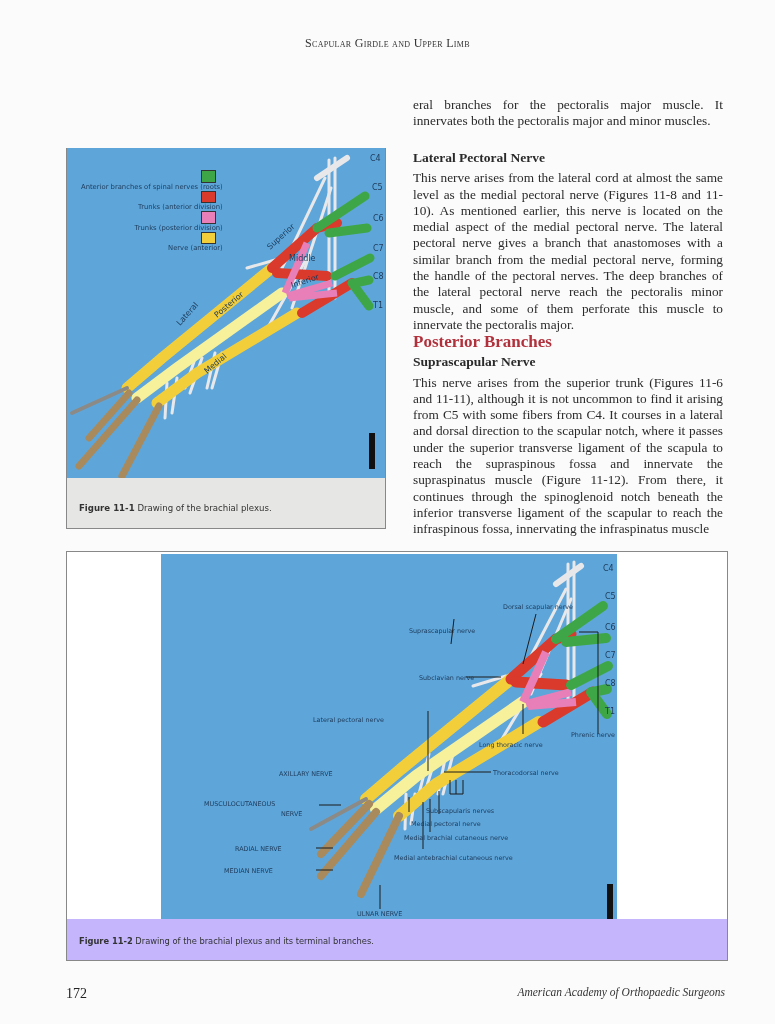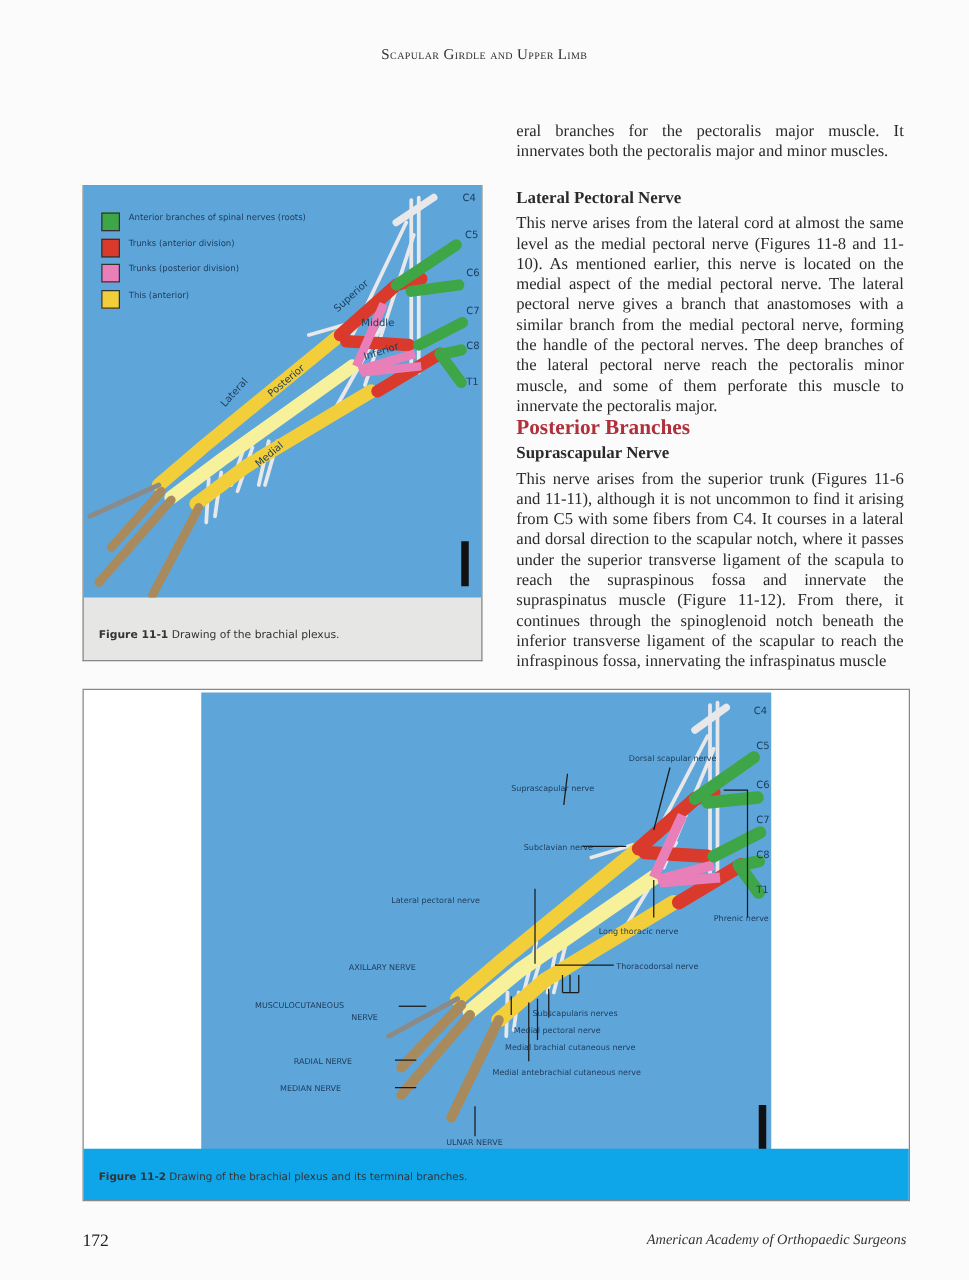--- a/index.html
+++ b/index.html
@@ -8,28 +8,28 @@
   .col { position: absolute; left: 409px; width: 318px; font-size: 13.3px; line-height: 16.3px; text-align: justify; color: #2a2a2a; }
   .col p { margin: 4px; }
   .sub-head { font-weight: bold; font-size: 13.5px; }
   .sec-head { color: #b0303c; font-size: 17px; font-weight: bold; margin-top: 0; }
   
   .fig1 { position: absolute; left: 66px; top: 148px; width: 318px; height: 380px; border: 1px solid #888; border-top: none; background: #e6e6e4; }
   .fig1 .art { position: absolute; left: 0; top: 0; width: 318px; height: 330px; background: #5ea6da; }
   .fig1 .cap { position: absolute; left: 12px; top: 355px; font-family: "DejaVu Sans", sans-serif; font-size: 8.6px; color: #333; }
   .cap b { font-weight: bold; }
   .legend { position: absolute; left: 14px; top: 22px; }
-  .legend .row { display: flex; align-items: flex-start; height: 20.6px; }
+  .legend .row { display: flex; align-items: flex-end; height: 20.6px; flex-direction: column; }
   .legend .sw { width: 15px; height: 15px; border: 1px solid #333; margin-right: 7px; box-sizing: border-box; }
   .legend .lbl { font-family: "DejaVu Sans", sans-serif; font-size: 6.8px; color: #1d3a5a; }
   .copyright { position: absolute; width: 6px; background: #111; }
   
   .fig2 { position: absolute; left: 66px; top: 551px; width: 660px; height: 408px; border: 1px solid #888; background: #fff; }
   .fig2 .art { position: absolute; left: 94px; top: 2px; width: 456px; height: 367px; background: #5ea6da; }
-  .fig2 .capbar { position: absolute; left: 0; top: 367px; width: 660px; height: 41px; background: #0ea5e9; }
+  .fig2 .capbar { position: absolute; left: 0; top: 367px; width: 660px; height: 41px; background: #c4b5fd; }
   .fig2 .cap { position: absolute; left: 12px; top: 17px; font-family: "DejaVu Sans", sans-serif; font-size: 8.3px; color: #333; }
   svg text { font-family: "DejaVu Sans", sans-serif; }
   .footer-page { position: absolute; left: 66px; top: 986px; font-size: 14px; color: #222; }
   .footer-pub { position: absolute; right: 50px; top: 986px; font-size: 11.5px; font-style: italic; color: #333; }
 </style>
 </head>
 <body>
 
 <div class="running-head">Scapular Girdle and Upper Limb</div>
 
@@ -56,21 +56,21 @@
         <div class="row">
           <div class="sw" style="background: rgb(217, 58, 43);"></div>
           <span class="lbl">Trunks (anterior division)</span>
         </div>
         <div class="row">
           <div class="sw" style="background: rgb(232, 127, 184);"></div>
           <span class="lbl">Trunks (posterior division)</span>
         </div>
         <div class="row">
           <div class="sw" style="background: rgb(242, 207, 58);"></div>
-          <span class="lbl">This (anterior)</span>
+          <span class="lbl">Nerve (anterior)</span>
         </div>
       </div>
     <svg width="318" height="330" style="position:absolute;left:0;top:0;">
 
       <g stroke="#e8e8ea" stroke-width="3" fill="none" stroke-linecap="round">
         <path d="M268,10 L268,150"></path>
           <path d="M262,12 L262,150"></path>
         <path d="M250,30 L280,10" stroke-width="6"></path>
         <path d="M258,30 L215,120"></path>
           <path d="M264,40 L225,160"></path>

